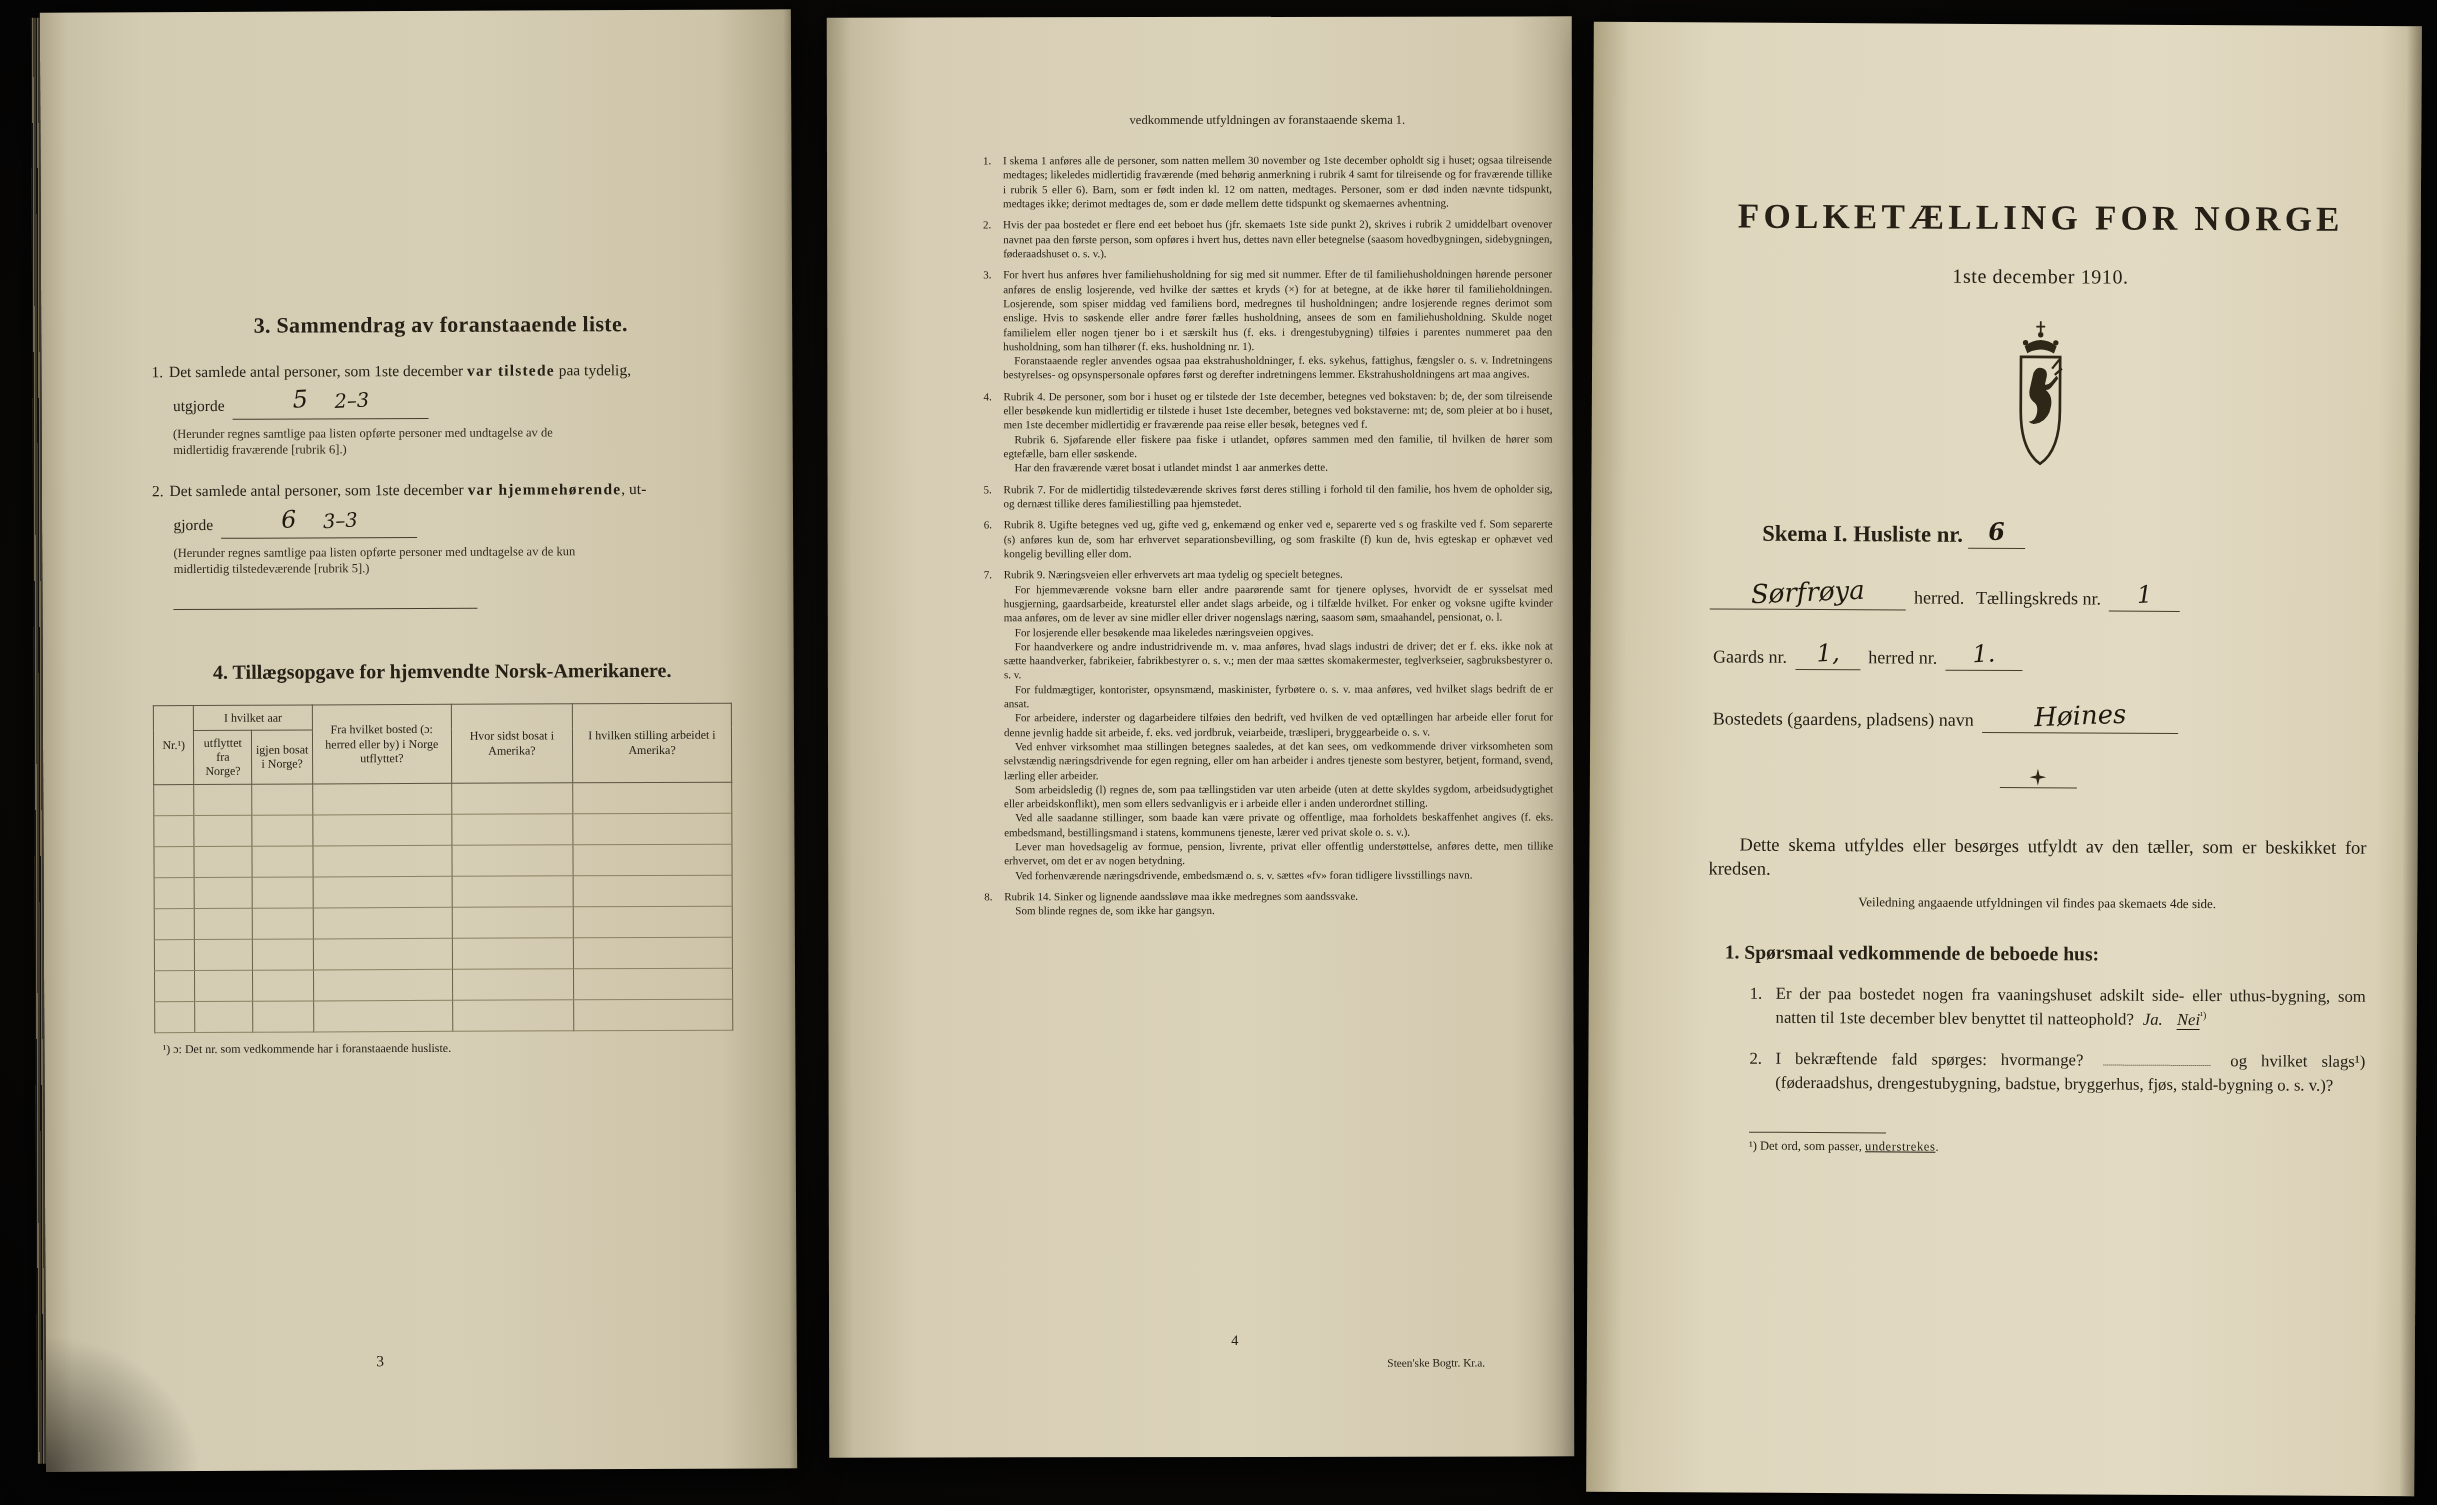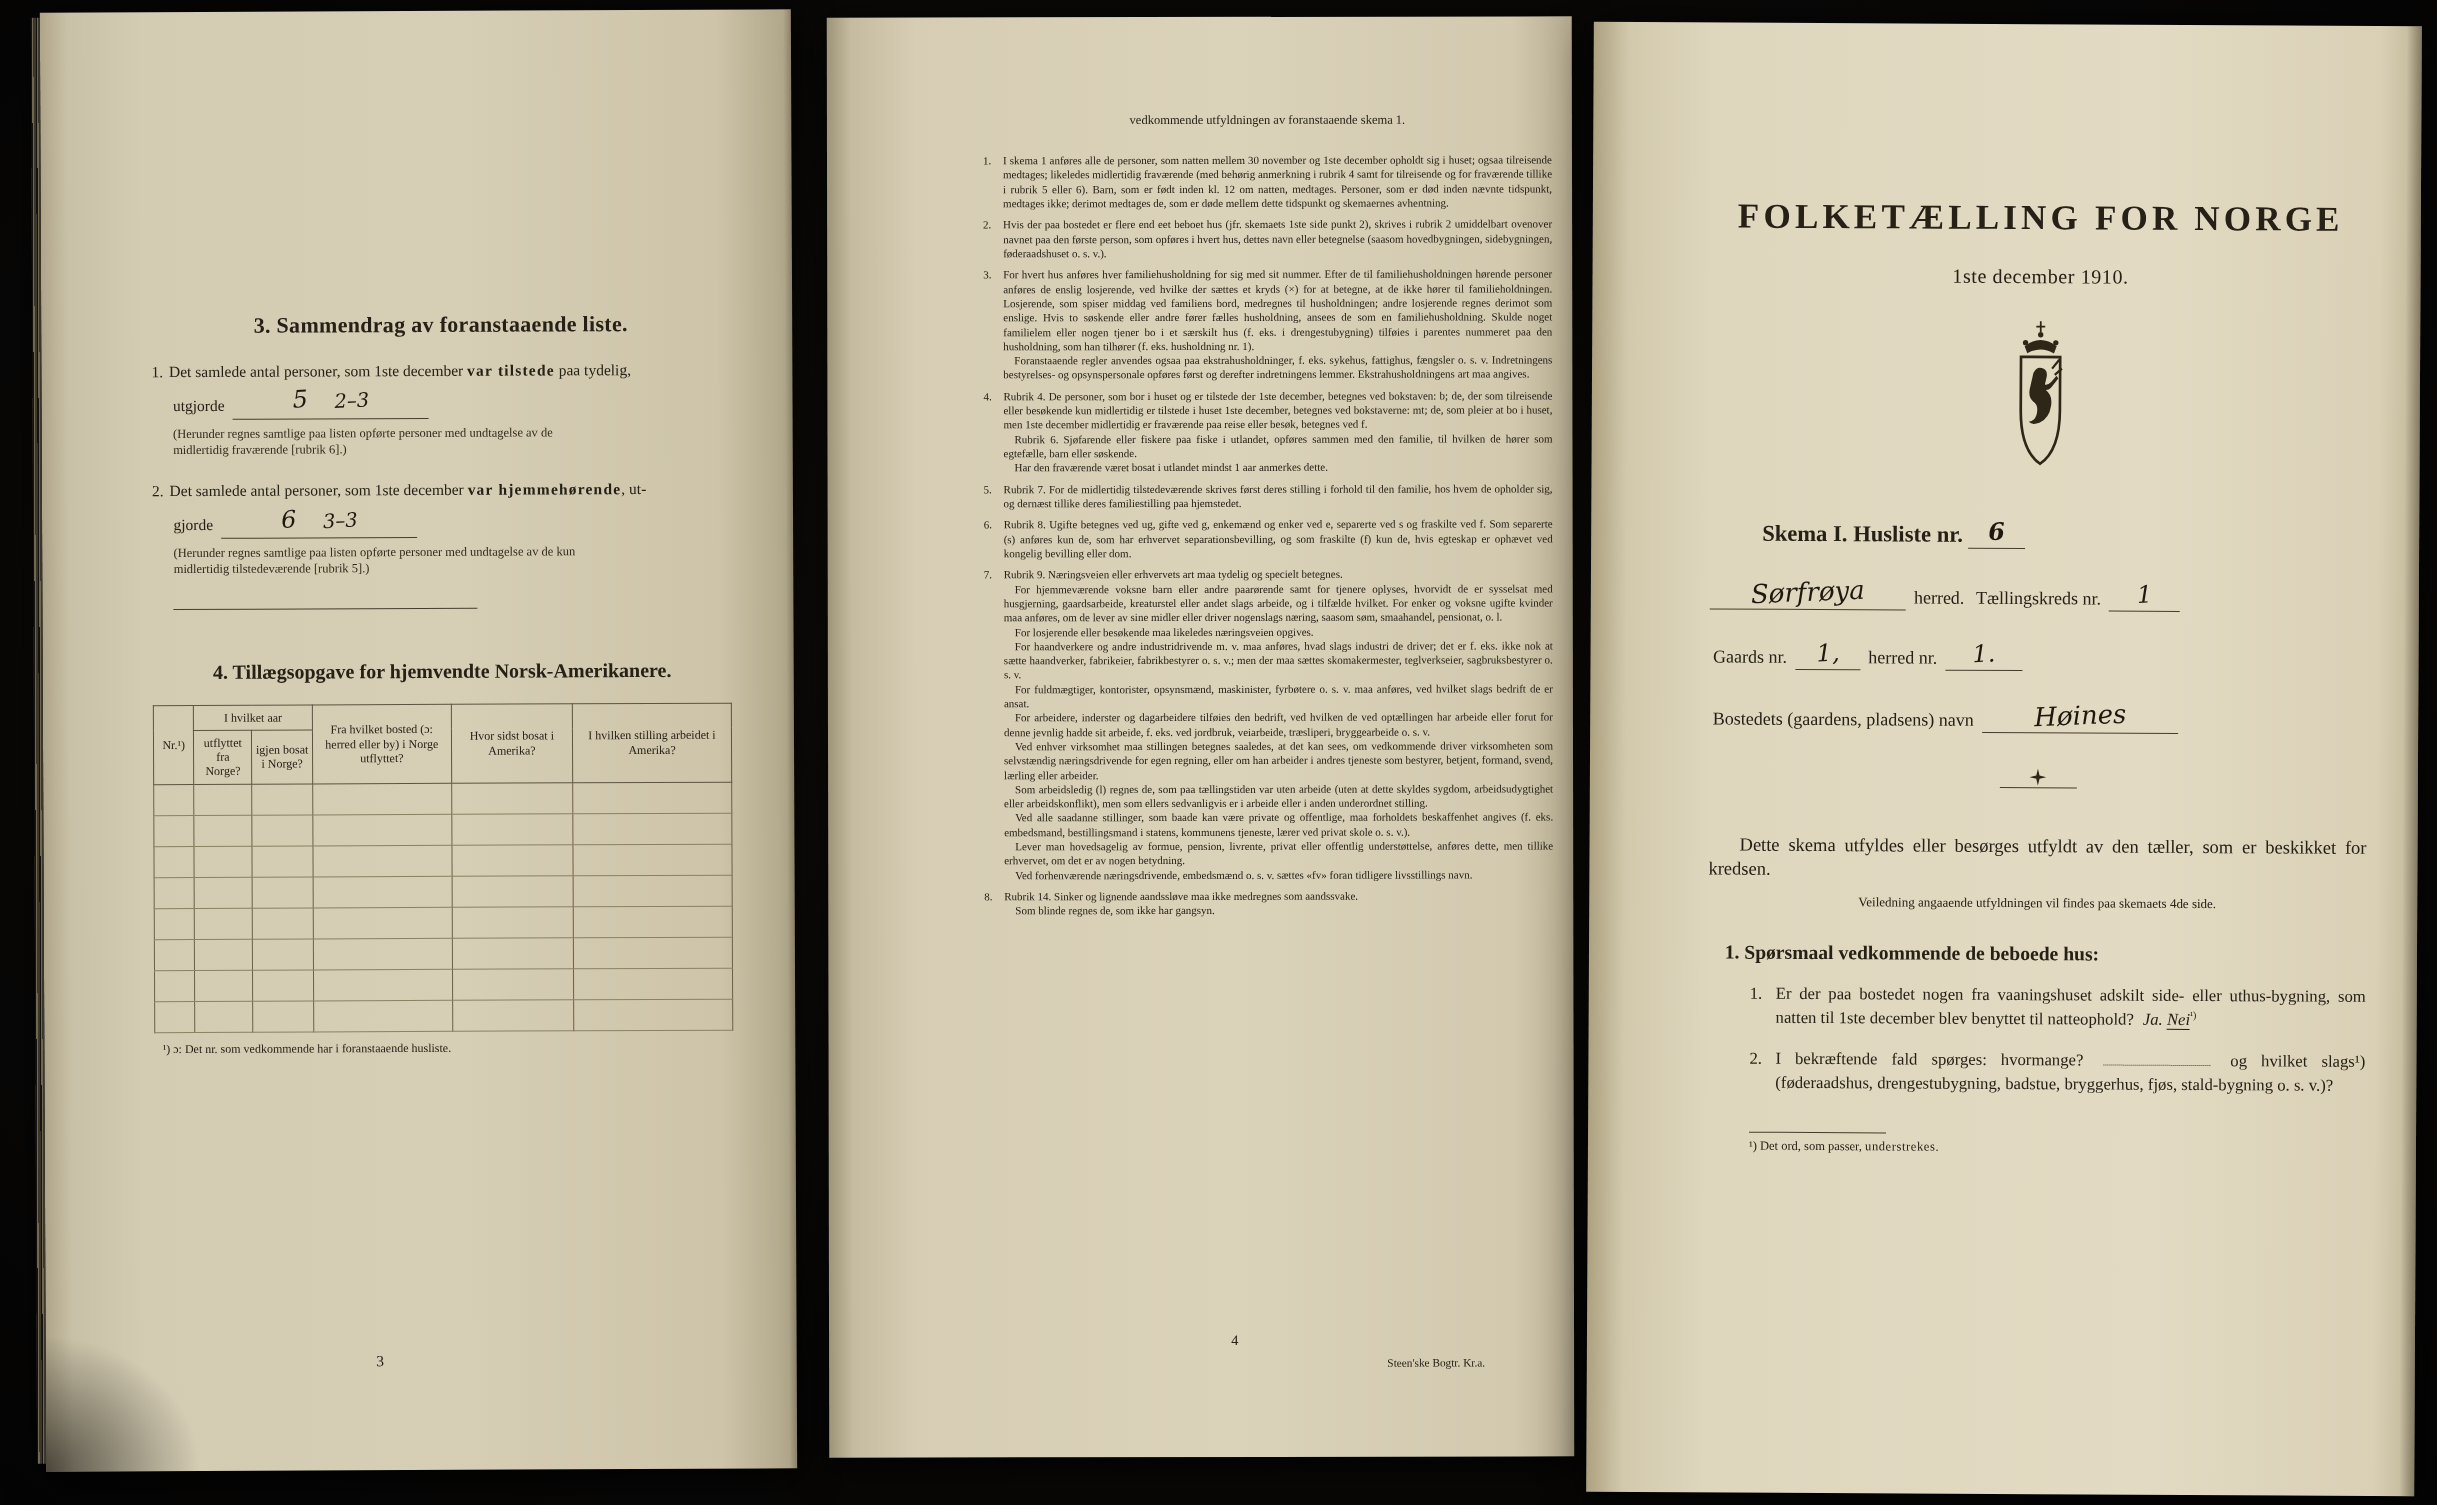--- a/index.html
+++ b/index.html
@@ -75,25 +75,25 @@
   .fp-flourish{margin-top:38px;text-align:center;position:relative;}
   .flourish-rule{display:inline-block;width:77px;border-bottom:1px solid #453d2b;vertical-align:middle;margin-top:15.5px;}
   .flourish-star{position:absolute;left:50%;transform:translateX(-50%);top:-3.6px;}
   .fp-intro{margin:46px 0 0 0;font-size:18.5px;line-height:1.35;text-align:justify;text-indent:31px;}
   .fp-guidance{margin-top:12px;text-align:center;font-size:13px;}
   .fp-qheading{margin:32px 0 0 16.7px;font-size:19.6px;font-weight:bold;}
   .fp-q{display:flex;margin:18px 0 0 42px;font-size:16.7px;line-height:1.4;}
   .fp-qnum{flex:none;width:26px;}
   .fp-qtext{flex:1;text-align:justify;}
   .fp-ja{font-style:italic;padding-left:4.8px;}
-  .fp-nei{font-style:italic;border-bottom:1.8px solid #211a0e;margin-left:0;}
+  .fp-nei{font-style:italic;border-bottom:1.8px solid #211a0e;margin-left:10px;}
   .dotline{display:inline-block;width:107px;border-bottom:1.2px dotted #453d2b;margin:0 6px;}
   .fp-fnrule{width:137px;border-top:1px solid #453d2b;margin:38px 0 6px 42px;}
   .fp-footnote{margin-left:42px;font-size:12.5px;}
-  .fn-u{letter-spacing:0.6px;}
+  .fn-u{text-decoration:underline;letter-spacing:0.6px;}
   sup{font-size:.6em;}
 </style>
 </head>
 <body>
 
 <div class="scene">
 
   <section class="page page-left">
     <div class="pl-content">
       <h2 class="s3-title">3. Sammendrag av foranstaaende liste.</h2>

